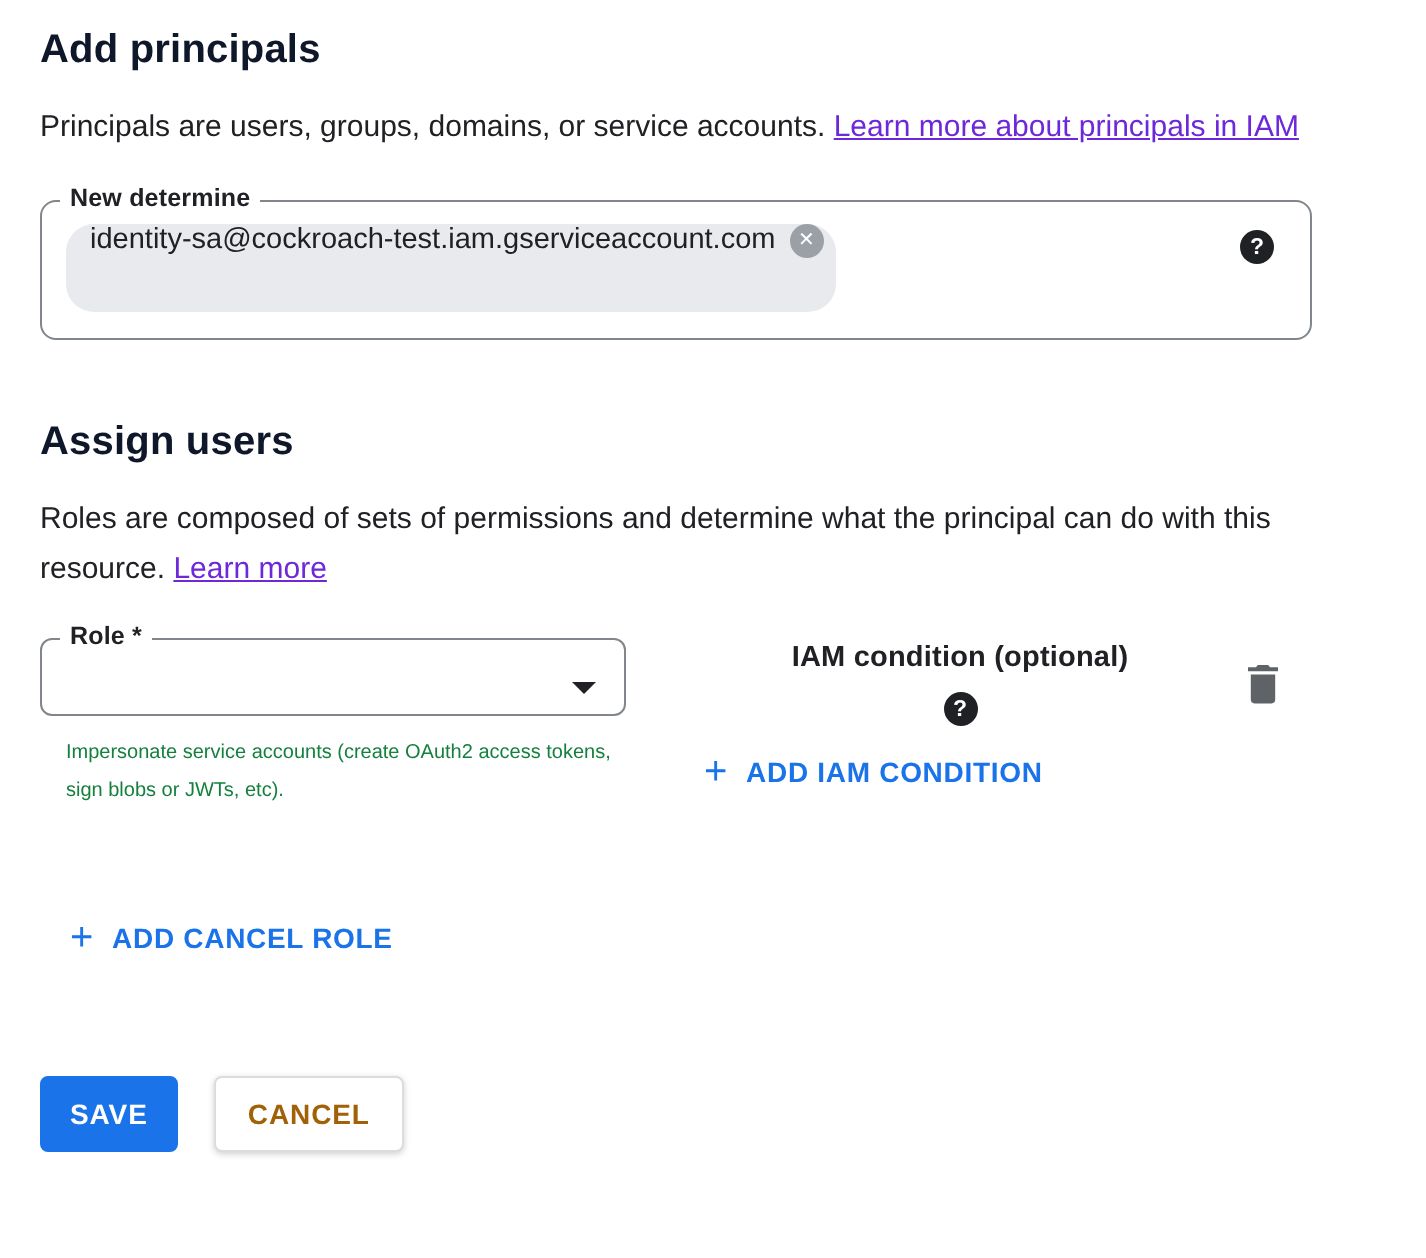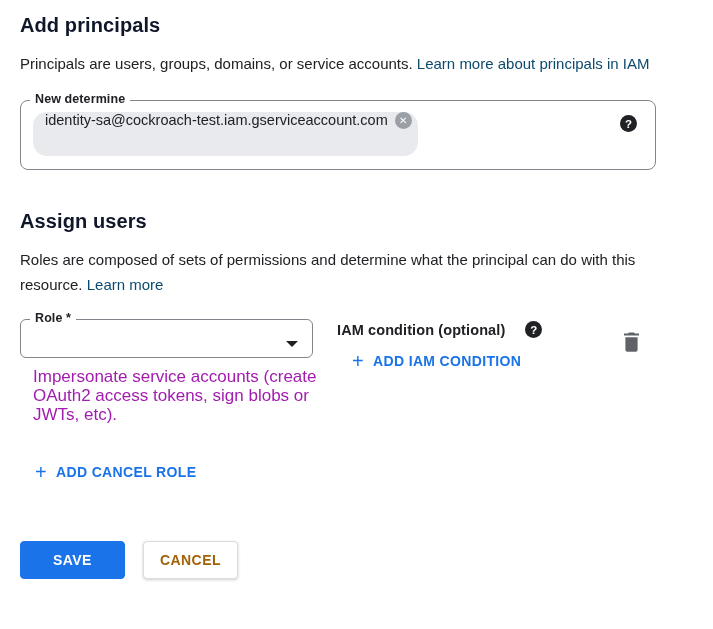--- a/index.html
+++ b/index.html
@@ -17,21 +17,22 @@
     color: #0f172a;
   }
   .desc {
     font-size: 15px;
     line-height: 25px;
     color: #202124;
     max-width: 640px;
     margin-top: 14px;
   }
   a.link {
-    color: #0c4a6e;
+    color: #6d28d9;
+    text-decoration: underline;
     cursor: pointer;
   }
 
   
   .field-box {
     position: relative;
     border: 1px solid #80868b;
     border-radius: 8px;
     margin-top: 24px;
     height: 70px;
@@ -109,29 +110,29 @@
   .select-caret {
     position: absolute;
     right: 14px;
     top: 21px;
     width: 0; height: 0;
     border-left: 6px solid transparent;
     border-right: 6px solid transparent;
     border-top: 6px solid #202124;
   }
   .role-helper {
-    margin: 9px 0 0 13px;
+    margin: 9px 0 16px 13px;
     width: 284px;
-    font-size: 17px;
+    font-size: 10px;
     line-height: 19px;
-    color: #a21caf;
+    color: #15803d;
   }
 
   .condition-col { margin-left: 24px; flex: 1 1 auto; padding-top: 2px; }
-  .cond-label-row { display: flex; align-items: center; gap: 20px; }
+  .cond-label-row { display: flex; align-items: center; gap: 9px; flex-direction: column; }
   .cond-label { font-size: 14.5px; font-weight: 700; letter-spacing: 0.1px; color: #202124; }
   .text-btn {
     display: inline-flex;
     align-items: center;
     gap: 9px;
     color: #1a73e8;
     font-size: 14px;
     font-weight: 700;
     letter-spacing: 0.35px;
     cursor: pointer;
@@ -148,21 +149,21 @@
   .add-role { margin: 40px 0 0 15px; }
 
   
   .btn-row { display: flex; align-items: center; gap: 18px; margin-top: 58px; }
   .btn {
     font-family: inherit;
     font-size: 14px;
     font-weight: 700;
     letter-spacing: 0.45px;
     border-radius: 4px;
-    padding: 10px 32px;
+    padding: 10px 14px;
     cursor: pointer;
     border: 1px solid transparent;
   }
   .btn-primary { background: #1a73e8; color: #fff; border-color: #1a73e8; }
   .btn-secondary {
     background: #fff;
     color: #a16207;
     border: 1px solid #dadce0;
     padding: 10px 16px;
     box-shadow: 0 1px 3px rgba(60,64,67,0.25);

